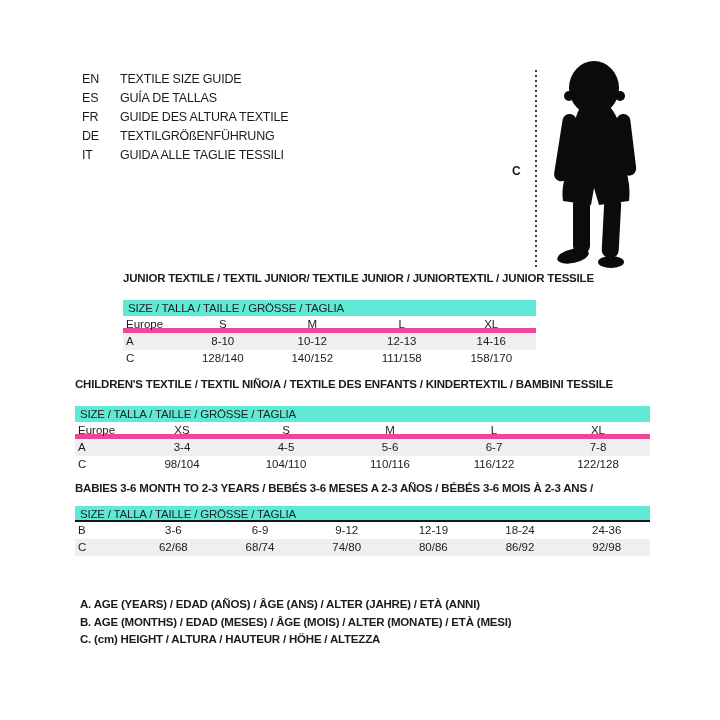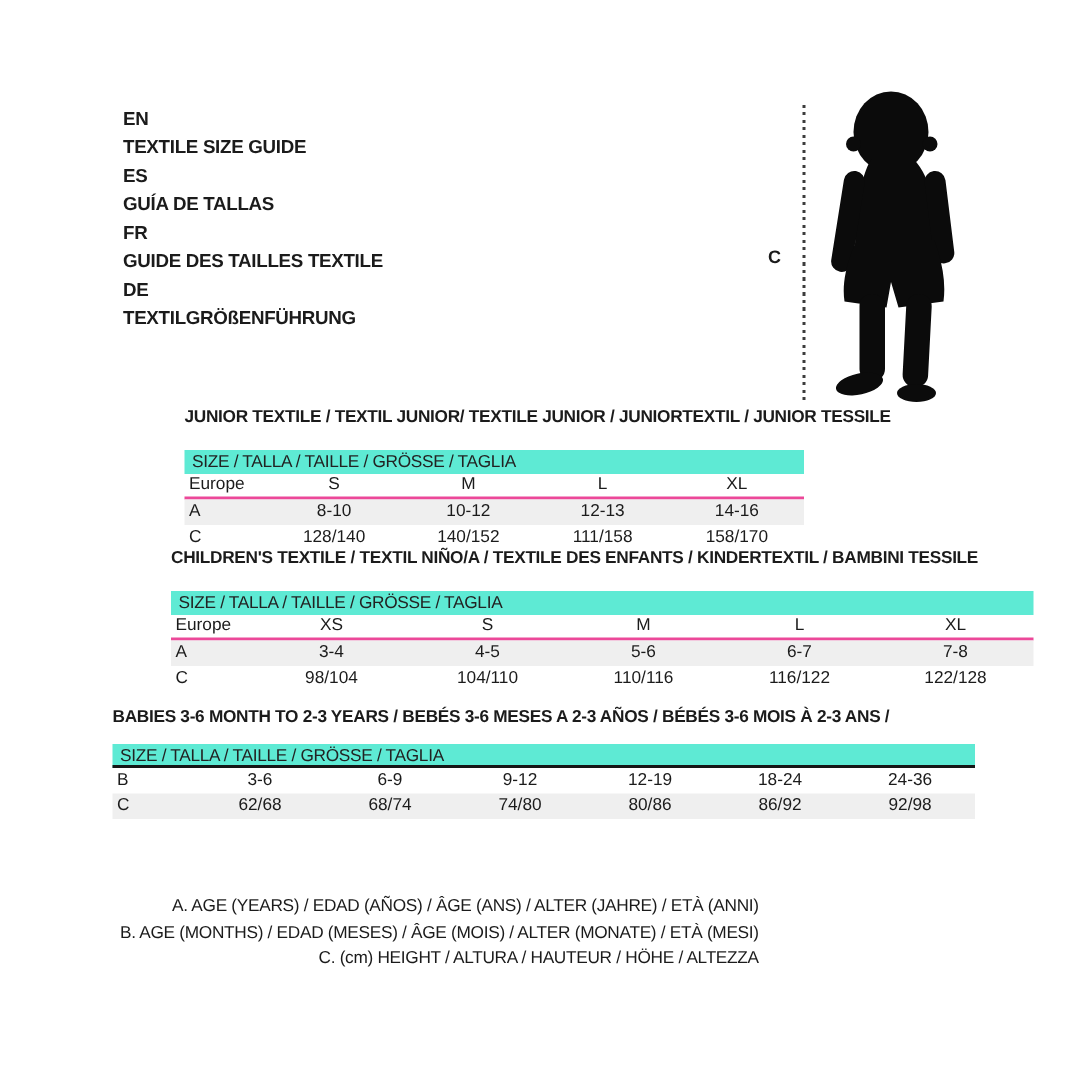--- a/index.html
+++ b/index.html
@@ -8,21 +8,21 @@
     background:#ffffff;
     font-family:"Liberation Sans", sans-serif;
     color:#1b1b1b;
     position:relative;
     overflow:hidden;
   }
   .abs { position:absolute; }
 
   
   .langs { left:82px; top:70px; }
-  .lang-row { display:flex; line-height:19px; font-size:12.5px; font-weight:bold; letter-spacing:-0.2px;flex-direction:column; }
+  .lang-row { display:flex; line-height:19px; font-size:12.5px; font-weight:normal; letter-spacing:-0.2px; }
   .lang-code { width:38px; }
 
   
   .measure-line {
     left:535px; top:70px; width:2px; height:198px;
     background:repeating-linear-gradient(to bottom,#3c3c3c 0 2px,transparent 2px 5px);
   }
   .measure-label { left:512px; top:164px; font-size:12px; font-weight:bold; }
   .baby-svg { left:547px; top:60px; }
   .baby-svg * { fill:#0b0b0b; }
@@ -32,49 +32,53 @@
   .tbl-title { font-size:11.5px; font-weight:bold; letter-spacing:-0.2px; line-height:16px; white-space:nowrap; }
   .size-band {
     background:#5eead4; height:16px; line-height:16px;
     font-size:11.5px; padding-left:5px; color:#222; margin-top:14px;
     letter-spacing:-0.2px;
   }
   .tbl[data-name="table-babies"] .size-band { margin-top:10px; border-bottom:2px solid #161616; }
   .trow { display:flex; height:17px; line-height:17px; font-size:11.5px; }
   .trow .lab { width:55px; padding-left:3px; text-align:left; }
   .trow .cell { flex:1; text-align:center; }
-  .trow.hdr { border-bottom:2px solid #ec4899;align-items:center; }
+  .trow.hdr { border-bottom:5px solid #ec4899; }
   .trow.stripe { background:#efefef; }
   .t1 { top:270px; width:413px;margin-left:48px; }
-  .t2 { top:364px; width:575px;margin-left:39px; }
-  .t3 { top:470px; width:575px; }
+  .t2 { top:376px; width:575px; }
+  .t3 { top:480px; width:575px; }
 
   
   .notes { left:80px; top:596px; }
-  .note-line { font-size:11.5px; font-weight:normal; line-height:17.5px; letter-spacing:-0.2px;text-align:right; }
+  .note-line { font-size:11.5px; font-weight:bold; line-height:17.5px; letter-spacing:-0.2px; }
 </style>
 </head>
 <body>
 
 <div class="abs langs" data-name="language-list">
   <div class="lang-row" data-name="language-row-en">
     <span class="lang-code" data-name="language-code">EN</span>
     <span data-name="language-label">TEXTILE SIZE GUIDE</span>
   </div>
   <div class="lang-row" data-name="language-row-es">
     <span class="lang-code" data-name="language-code">ES</span>
     <span data-name="language-label">GUÍA DE TALLAS</span>
   </div>
   <div class="lang-row" data-name="language-row-fr">
     <span class="lang-code" data-name="language-code">FR</span>
-    <span data-name="language-label">GUIDE DES TAILLES TEXTILE</span>
+    <span data-name="language-label">GUIDE DES ALTURA TEXTILE</span>
   </div>
   <div class="lang-row" data-name="language-row-de">
     <span class="lang-code" data-name="language-code">DE</span>
     <span data-name="language-label">TEXTILGRÖßENFÜHRUNG</span>
+  </div>
+  <div class="lang-row" data-name="language-row-it">
+    <span class="lang-code" data-name="language-code">IT</span>
+    <span data-name="language-label">GUIDA ALLE TAGLIE TESSILI</span>
   </div>
 </div>
 
 <div class="abs measure-line" data-name="height-measure-dotted-line"></div>
 <div class="abs measure-label" data-name="height-measure-label">C</div>
 
 <svg class="abs baby-svg" data-name="baby-silhouette-icon" width="100" height="210" viewBox="0 0 100 210">
   <ellipse cx="47" cy="28" rx="25" ry="27"></ellipse>
   <circle cx="22" cy="36" r="5"></circle>
   <circle cx="73" cy="36" r="5"></circle>

